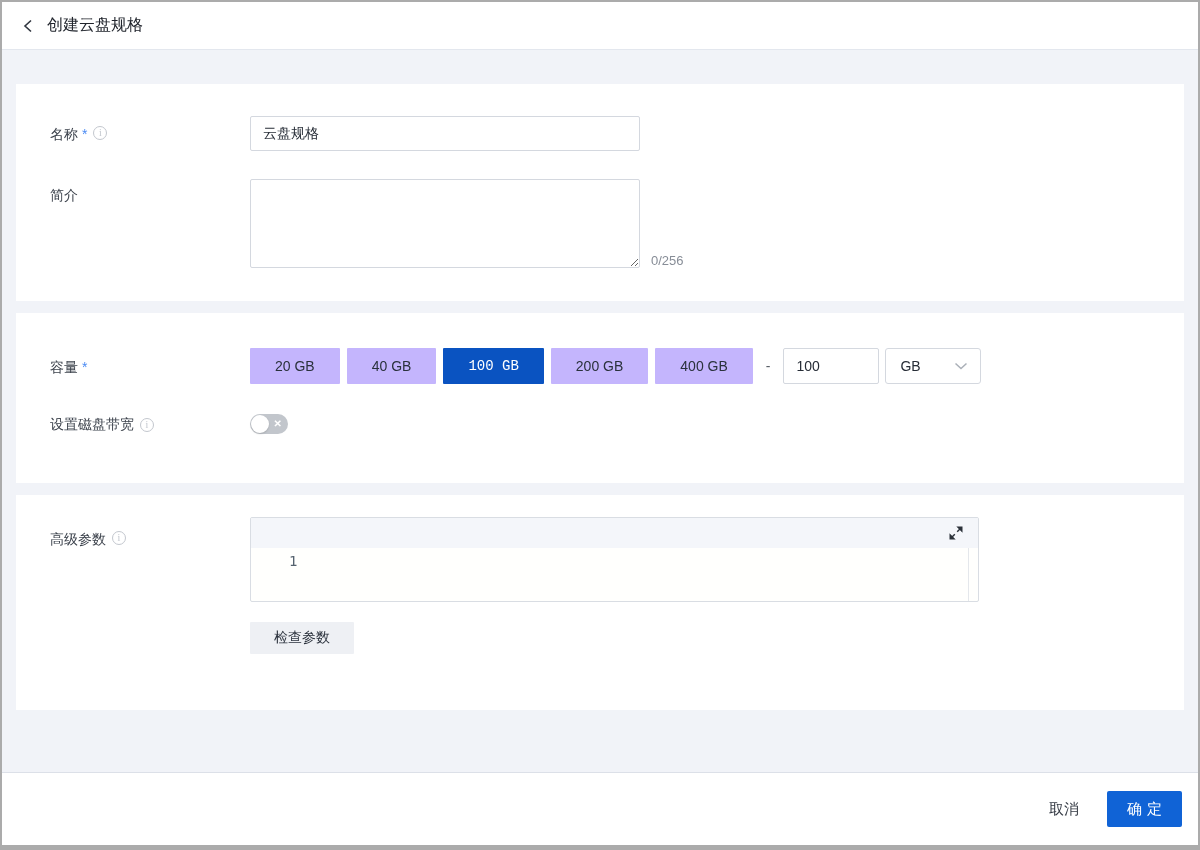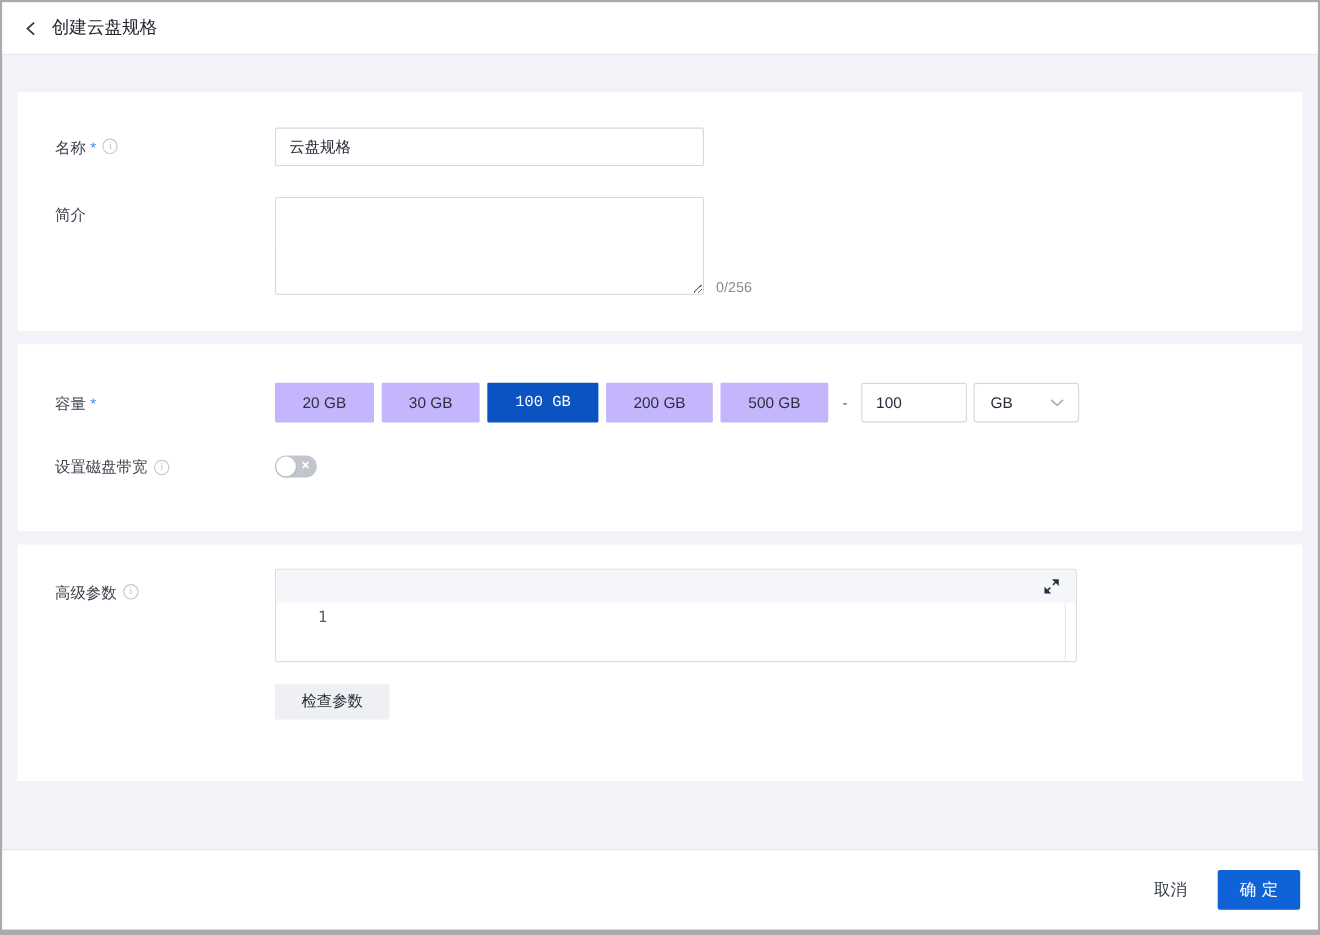--- a/index.html
+++ b/index.html
@@ -170,24 +170,24 @@
 
     <div class="card card-cap">
       <div class="form-row">
         <div class="form-label pt9">
           <span>容量</span>
           <span class="req">*</span>
         </div>
         <div class="cap-controls">
           <div class="segments">
             <div class="segment">20 GB</div>
-            <div class="segment">30 GB</div>
+            <div class="segment">40 GB</div>
             <div class="segment selected">100 GB</div>
             <div class="segment">200 GB</div>
-            <div class="segment">500 GB</div>
+            <div class="segment">400 GB</div>
           </div>
           <span class="dash">-</span>
           <input class="num-input" type="text" value="100" style="">
           <div class="unit-select">
             <span>GB</span>
             <svg width="14" height="8" viewBox="0 0 14 8">
               <polyline points="1.5,1.5 7,6.5 12.5,1.5" fill="none" stroke="#aab0b8" stroke-width="1.5"></polyline>
             </svg>
           </div>
         </div>

